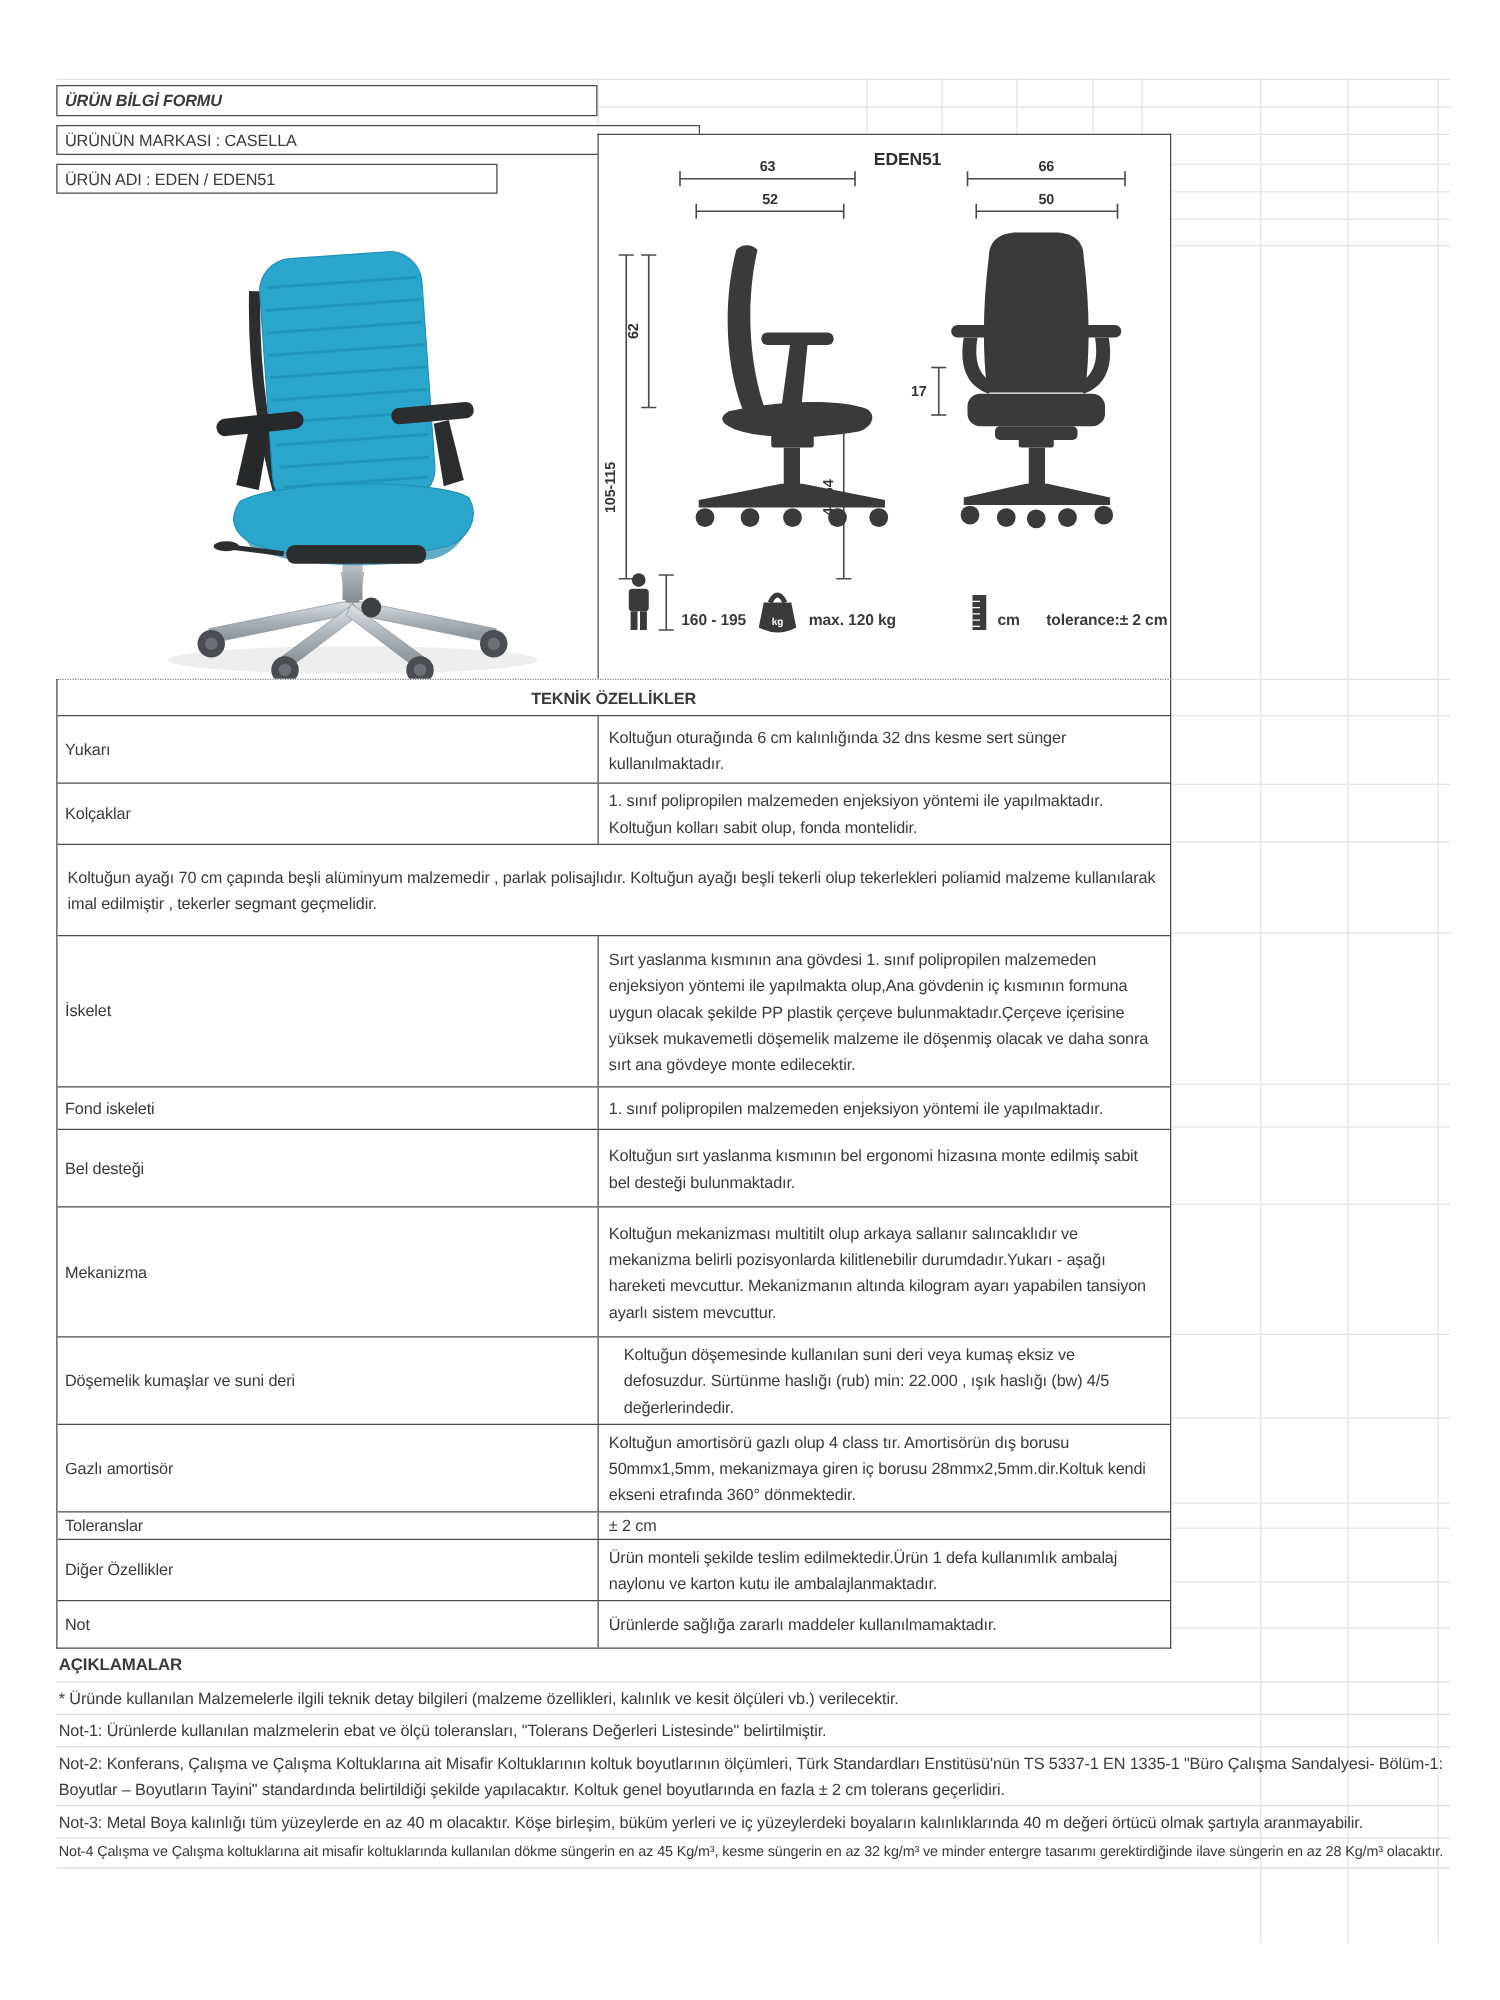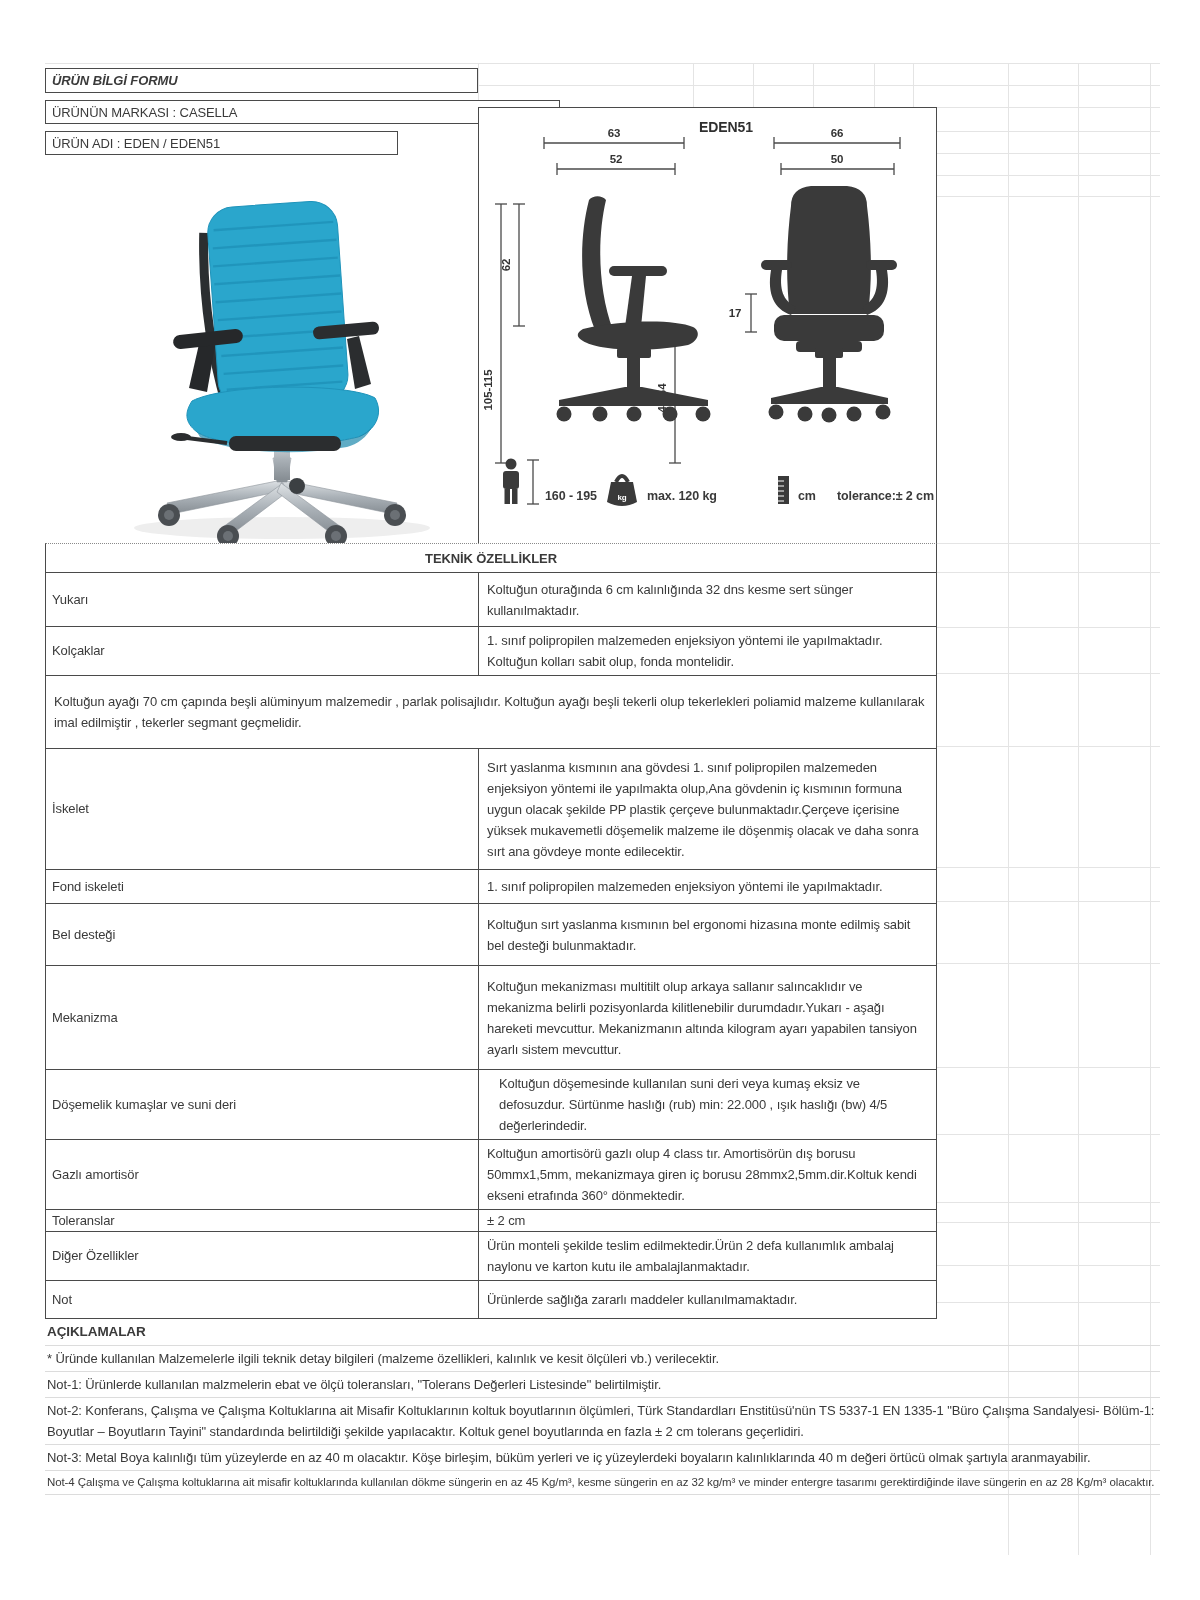--- a/index.html
+++ b/index.html
@@ -337,21 +337,21 @@
         </div>
       <div class="spec-value" style="padding-top:0;padding-bottom:0;">
           <span>± 2 cm</span>
         </div>
     </div>
     <div class="spec-row" style="min-height:43px;">
       <div class="spec-label">
           <span>Diğer Özellikler</span>
         </div>
       <div class="spec-value">
-          <span>Ürün monteli şekilde teslim edilmektedir.Ürün 2 defa kullanımlık ambalaj naylonu ve karton kutu ile ambalajlanmaktadır.</span>
+          <span>Ürün monteli şekilde teslim edilmektedir.Ürün 1 defa kullanımlık ambalaj naylonu ve karton kutu ile ambalajlanmaktadır.</span>
         </div>
     </div>
     <div class="spec-row" style="min-height:37px;">
       <div class="spec-label">
           <span>Not</span>
         </div>
       <div class="spec-value">
           <span>Ürünlerde sağlığa zararlı maddeler kullanılmamaktadır.</span>
         </div>
     </div>

